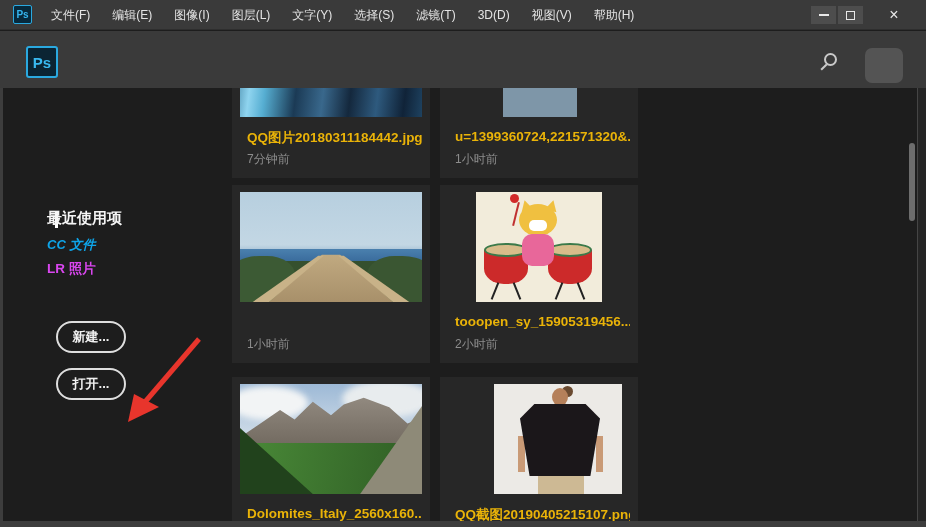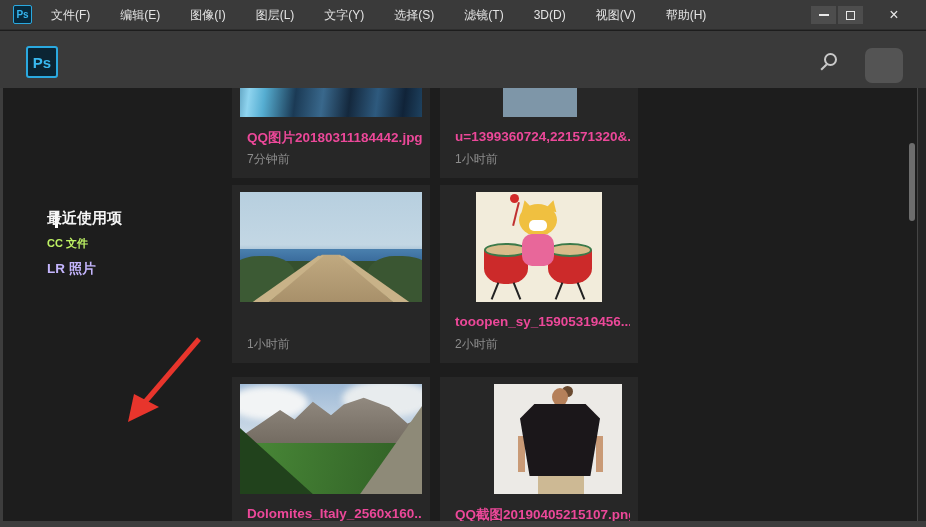--- a/index.html
+++ b/index.html
@@ -3,21 +3,21 @@
 <meta charset="utf-8">
 <style>
   * { margin:0; padding:0; box-sizing:border-box; }
   html,body { width:926px; height:527px; overflow:hidden; }
   body { font-family:"Liberation Sans", sans-serif; background:#1d1d1d; position:relative; }
   #window { position:absolute; left:0; top:0; width:926px; height:527px; background:#1d1d1d; overflow:hidden; }
 
   
   .titlebar { position:absolute; left:0; top:0; width:926px; height:30px; background:#3a3a3a; border-bottom:1px solid #2e2e2e; }
   .app-icon { position:absolute; left:13px; top:5px; width:19px; height:19px; background:#07293c; border:1px solid #2aa9e0; border-radius:2px; color:#35b5ef; font-size:10px; font-weight:bold; display:flex; align-items:center; justify-content:center; }
-  .menus { position:absolute; left:40px; top:0; height:30px; display:flex; align-items:center;gap:8px; }
+  .menus { position:absolute; left:40px; top:0; height:30px; display:flex; align-items:center; }
   .menu-item { padding:0 11px; font-size:12px; color:#e4e4e4; height:30px; line-height:30px; cursor:default; }
   .win-btn { position:absolute; top:6px; width:25px; height:18px; background:#4d4d4d; display:flex; align-items:center; justify-content:center; }
   .btn-min { left:811px; }
   .btn-max { left:838px; }
   .min-bar { width:10px; height:2px; background:#e8e8e8; }
   .max-box { width:9px; height:9px; border:1px solid #e8e8e8; }
   .btn-close { position:absolute; left:880px; top:3px; width:28px; height:24px; display:flex; align-items:center; justify-content:center; color:#e8e8e8; font-size:16px; background:transparent; }
 
   
   .header { position:absolute; left:0; top:31px; width:926px; height:57px; background:#3a3a3a; }
@@ -33,39 +33,39 @@
   .frame-right { position:absolute; left:917px; top:88px; width:9px; height:433px; background:#252525; border-left:1px solid #454545; }
   .scroll-thumb{ position:absolute; left:909px; top:143px; width:6px; height:78px; background:#6d6d6d; border-radius:3px; z-index:9; }
 
   
   .content { position:absolute; left:3px; top:88px; width:914px; height:433px; background:#1d1d1d; overflow:hidden; }
 
   
   .side-indicator { position:absolute; left:52px; top:123px; width:3px; height:17px; background:#ffffff; }
   .side-item { position:absolute; left:44px; white-space:nowrap; cursor:pointer; }
   .side-item.active { top:121px; font-size:15px; font-weight:bold; color:#f5f5f5; }
-  .side-item.i1 { top:148px; font-size:11px; font-weight:bold; color:#bef264; }
-  .side-item.i2 { top:172px; font-size:13.5px; font-weight:bold; color:#c4b5fd; }
+  .side-item.i1 { top:148px; font-size:13px; font-weight:bold; color:#0ea5e9;font-style:italic; }
+  .side-item.i2 { top:172px; font-size:13.5px; font-weight:bold; color:#d946ef; }
   .pill-btn { position:absolute; left:53px; width:70px; height:32px; border:2px solid #dedede; border-radius:16px; background:transparent; color:#f2f2f2; font-size:13px; font-weight:bold; display:flex; align-items:center; justify-content:center; cursor:pointer; font-family:"Liberation Sans",sans-serif; }
   .btn-new { top:233px; }
   .btn-open { top:280px; }
 
   
   .arrow-svg { position:absolute; left:100px; top:240px; width:110px; height:100px; z-index:8; pointer-events:none; }
 
   
   .card { position:absolute; width:198px; height:178px; background:#272727; }
   #card-0 { left:229px; top:-88px; }
   #card-1 { left:437px; top:-88px; }
   #card-2 { left:229px; top:97px; }
   #card-3 { left:437px; top:97px; }
   #card-4 { left:229px; top:289px; }
   #card-5 { left:437px; top:289px; }
   .thumb { position:absolute; left:8px; top:7px; width:182px; height:110px; overflow:hidden; }
-  .fname { position:absolute; left:15px; top:129px; right:8px; font-size:13.5px; font-weight:bold; color:#ec4899; white-space:nowrap; overflow:hidden; }
+  .fname { position:absolute; left:15px; top:129px; right:8px; font-size:13.5px; font-weight:bold; color:#eab308; white-space:nowrap; overflow:hidden; }
   .ftime { position:absolute; left:15px; top:151px; font-size:12px; color:#8d8d8d; }
 
   
   .t-ocean { width:100%; height:100%; background:linear-gradient(97deg,#3c7d9e 0%,#8fd4ef 10%,#56aed2 18%,#1b3a55 34%,#39688c 48%,#14283d 62%,#2e5a7e 76%,#102338 90%,#1e4260 100%); }
 
   
   .t-block { position:absolute; left:55px; top:0; width:74px; height:110px; background:#7e96a8; }
 
   
   .t-board { width:100%; height:100%; background:linear-gradient(#b7cfdf 0%,#c3d7e4 48%,#b0c8da 52%); position:relative; }
@@ -147,20 +147,22 @@
     </div>
     <div class="avatar"></div>
   </div>
 
   <div class="content">
 
     <div class="side-indicator"></div>
     <div class="side-item active">最近使用项</div>
     <div class="side-item i1">CC 文件</div>
     <div class="side-item i2">LR 照片</div>
+    <button class="pill-btn btn-new">新建...</button>
+    <button class="pill-btn btn-open">打开...</button>
 
     <div class="card" id="card-0">
       <div class="thumb">
           <div class="t-ocean"></div>
         </div>
       <div class="fname">QQ图片20180311184442.jpg</div>
       <div class="ftime">7分钟前</div>
     </div>
     <div class="card" id="card-1">
       <div class="thumb">

